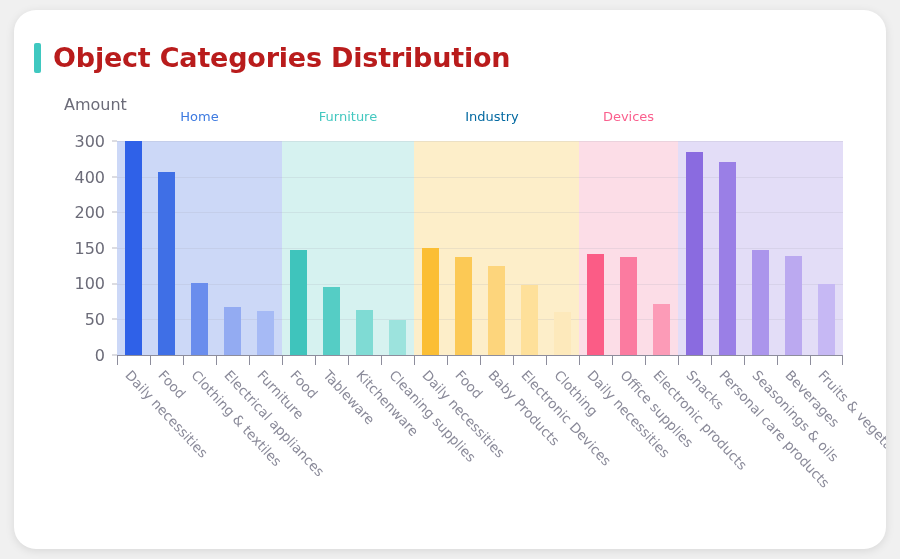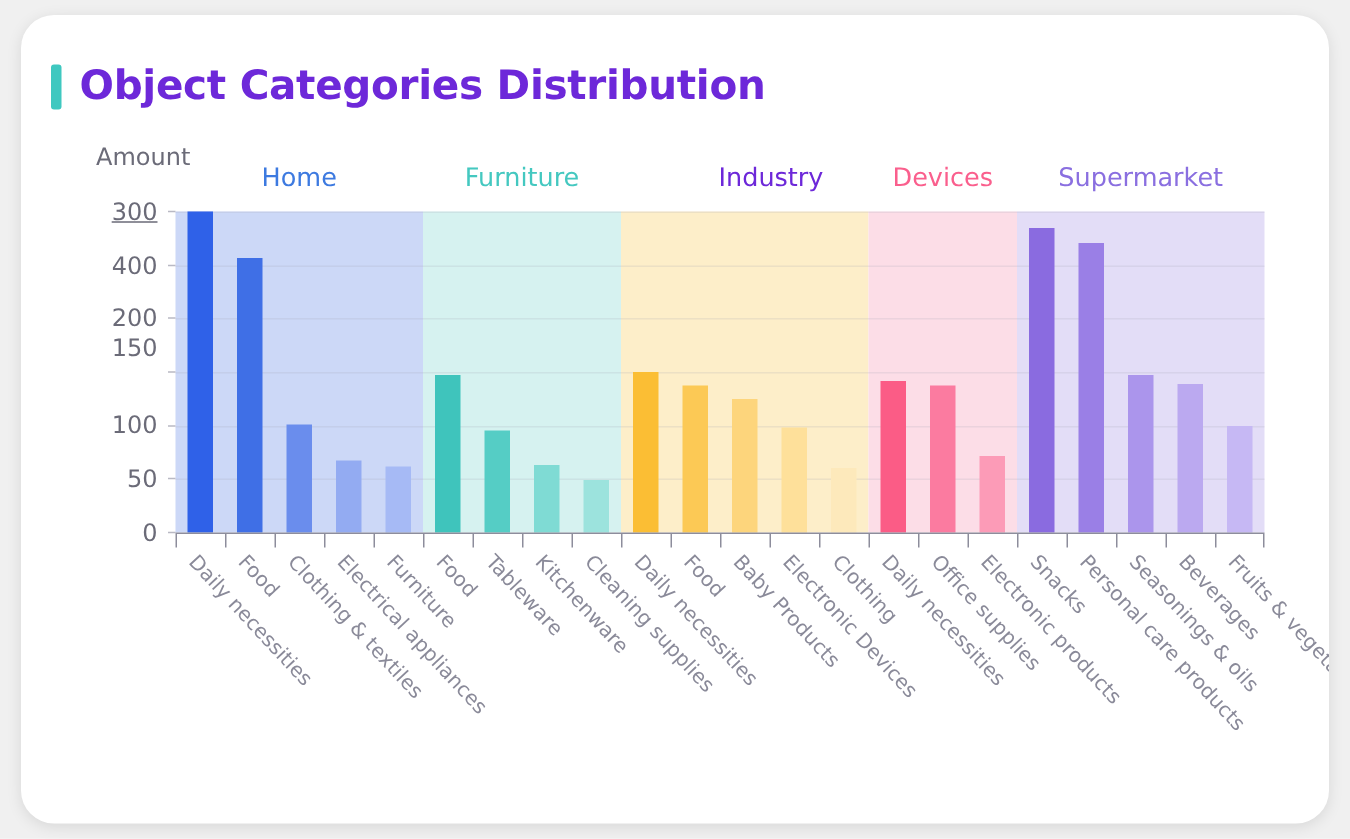--- a/index.html
+++ b/index.html
@@ -25,21 +25,21 @@
     display: flex; align-items: center; gap: 12px;
   }
   #title-accent {
     width: 7px; height: 30px;
     border-radius: 2px;
     background: #3fc8c0;
   }
   #title-text {
     font-size: 27px;
     font-weight: bold;
-    color: #6d28d9;
+    color: #b91c1c;
     letter-spacing: -0.2px;
     white-space: nowrap;
   }
   
   #plot {
     position: absolute;
     left: 14px; top: 85px;
     width: 846px; height: 440px;
   }
   #ylabel {
@@ -73,21 +73,21 @@
   
   #bars { position:absolute; left:89px; top:46px; width:726px; height:214px; }
   .bar { position:absolute; bottom:0; }
   
   #xticks { position:absolute; left:89px; top:261px; width:726px; height:9px; }
   .xtick { position:absolute; top:0; width:1px; height:9px; background:#8d8d9c; }
   
   #grouplabels { position:absolute; left:89px; top:14px; width:726px; height:26px; }
   .group-label {
     position:absolute; top:0;
-    font-size:17px; white-space:nowrap;
+    font-size:13px; white-space:nowrap;
     transform:translateX(-50%);
   }
   
   #xlabels { position:absolute; left:89px; top:272px; width:726px; height:168px; }
   .xlabel {
     position:absolute; top:0;
     font-size:13.5px; color:#8a8a99;
     white-space:nowrap;
     transform-origin: left top;
     transform: rotate(47deg);
@@ -122,27 +122,27 @@
         <div class="gridline" style="top: 35.6667px;"></div>
         <div class="gridline" style="top: 0px;"></div>
       </div>
     <div id="yticks">
         <div class="ytick-label" style="top: 214px;">0</div>
         <div class="ytick-mark" style="top: 214px;"></div>
         <div class="ytick-label" style="top: 178.333px;">50</div>
         <div class="ytick-mark" style="top: 178.333px;"></div>
         <div class="ytick-label" style="top: 142px;">100</div>
         <div class="ytick-mark" style="top: 142.667px;"></div>
-        <div class="ytick-label" style="top: 91px;">150</div>
+        <div class="ytick-label" style="top: 107px;">150</div>
         <div class="ytick-mark" style="top: 107px;"></div>
         <div class="ytick-label" style="top: 71.3333px;">200</div>
         <div class="ytick-mark" style="top: 71.3333px;"></div>
         <div class="ytick-label" style="top: 35.6667px;">400</div>
         <div class="ytick-mark" style="top: 35.6667px;"></div>
-        <div class="ytick-label" style="top: 0px; text-decoration: underline;">300</div>
+        <div class="ytick-label" style="top: 0px;">300</div>
         <div class="ytick-mark" style="top: 0px;"></div>
       </div>
     <div id="bars">
         <div class="bar" title="Daily necessities: 300" style="left: 7.92px; width: 17.16px; height: 214px; background: rgb(47, 97, 232);"></div>
         <div class="bar" title="Food: 256" style="left: 40.92px; width: 17.16px; height: 182.613px; background: rgb(63, 111, 230);"></div>
         <div class="bar" title="Clothing &amp; textiles: 101" style="left: 73.92px; width: 17.16px; height: 72.0467px; background: rgb(106, 141, 237);"></div>
         <div class="bar" title="Electrical appliances: 67" style="left: 106.92px; width: 17.16px; height: 47.7933px; background: rgb(147, 171, 242);"></div>
         <div class="bar" title="Furniture: 62" style="left: 139.92px; width: 17.16px; height: 44.2267px; background: rgb(166, 186, 245);"></div>
         <div class="bar" title="Food: 147" style="left: 172.92px; width: 17.16px; height: 104.86px; background: rgb(63, 196, 188);"></div>
         <div class="bar" title="Tableware: 96" style="left: 205.92px; width: 17.16px; height: 68.48px; background: rgb(85, 205, 197);"></div>
@@ -184,23 +184,22 @@
         <div class="xtick" style="left: 561px;"></div>
         <div class="xtick" style="left: 594px;"></div>
         <div class="xtick" style="left: 627px;"></div>
         <div class="xtick" style="left: 660px;"></div>
         <div class="xtick" style="left: 693px;"></div>
         <div class="xtick" style="left: 725px;"></div>
       </div>
     <div id="grouplabels">
         <div class="group-label" style="left: 82.5px; color: rgb(61, 122, 224);">Home</div>
         <div class="group-label" style="left: 231px; color: rgb(68, 200, 192);">Furniture</div>
-        <div class="group-label" style="left: 397px; color: #6d28d9;">Industry</div>
+        <div class="group-label" style="left: 375px; color: #0369a1;">Industry</div>
         <div class="group-label" style="left: 511.5px; color: rgb(250, 95, 141);">Devices</div>
-        <div class="group-label" style="left: 643.5px; color: rgb(138, 111, 224);">Supermarket</div>
       </div>
     <div id="xlabels">
         <div class="xlabel" style="left: 17.16px;">Daily necessities</div>
         <div class="xlabel" style="left: 50.16px;">Food</div>
         <div class="xlabel" style="left: 83.16px;">Clothing &amp; textiles</div>
         <div class="xlabel" style="left: 116.16px;">Electrical appliances</div>
         <div class="xlabel" style="left: 149.16px;">Furniture</div>
         <div class="xlabel" style="left: 182.16px;">Food</div>
         <div class="xlabel" style="left: 215.16px;">Tableware</div>
         <div class="xlabel" style="left: 248.16px;">Kitchenware</div>

